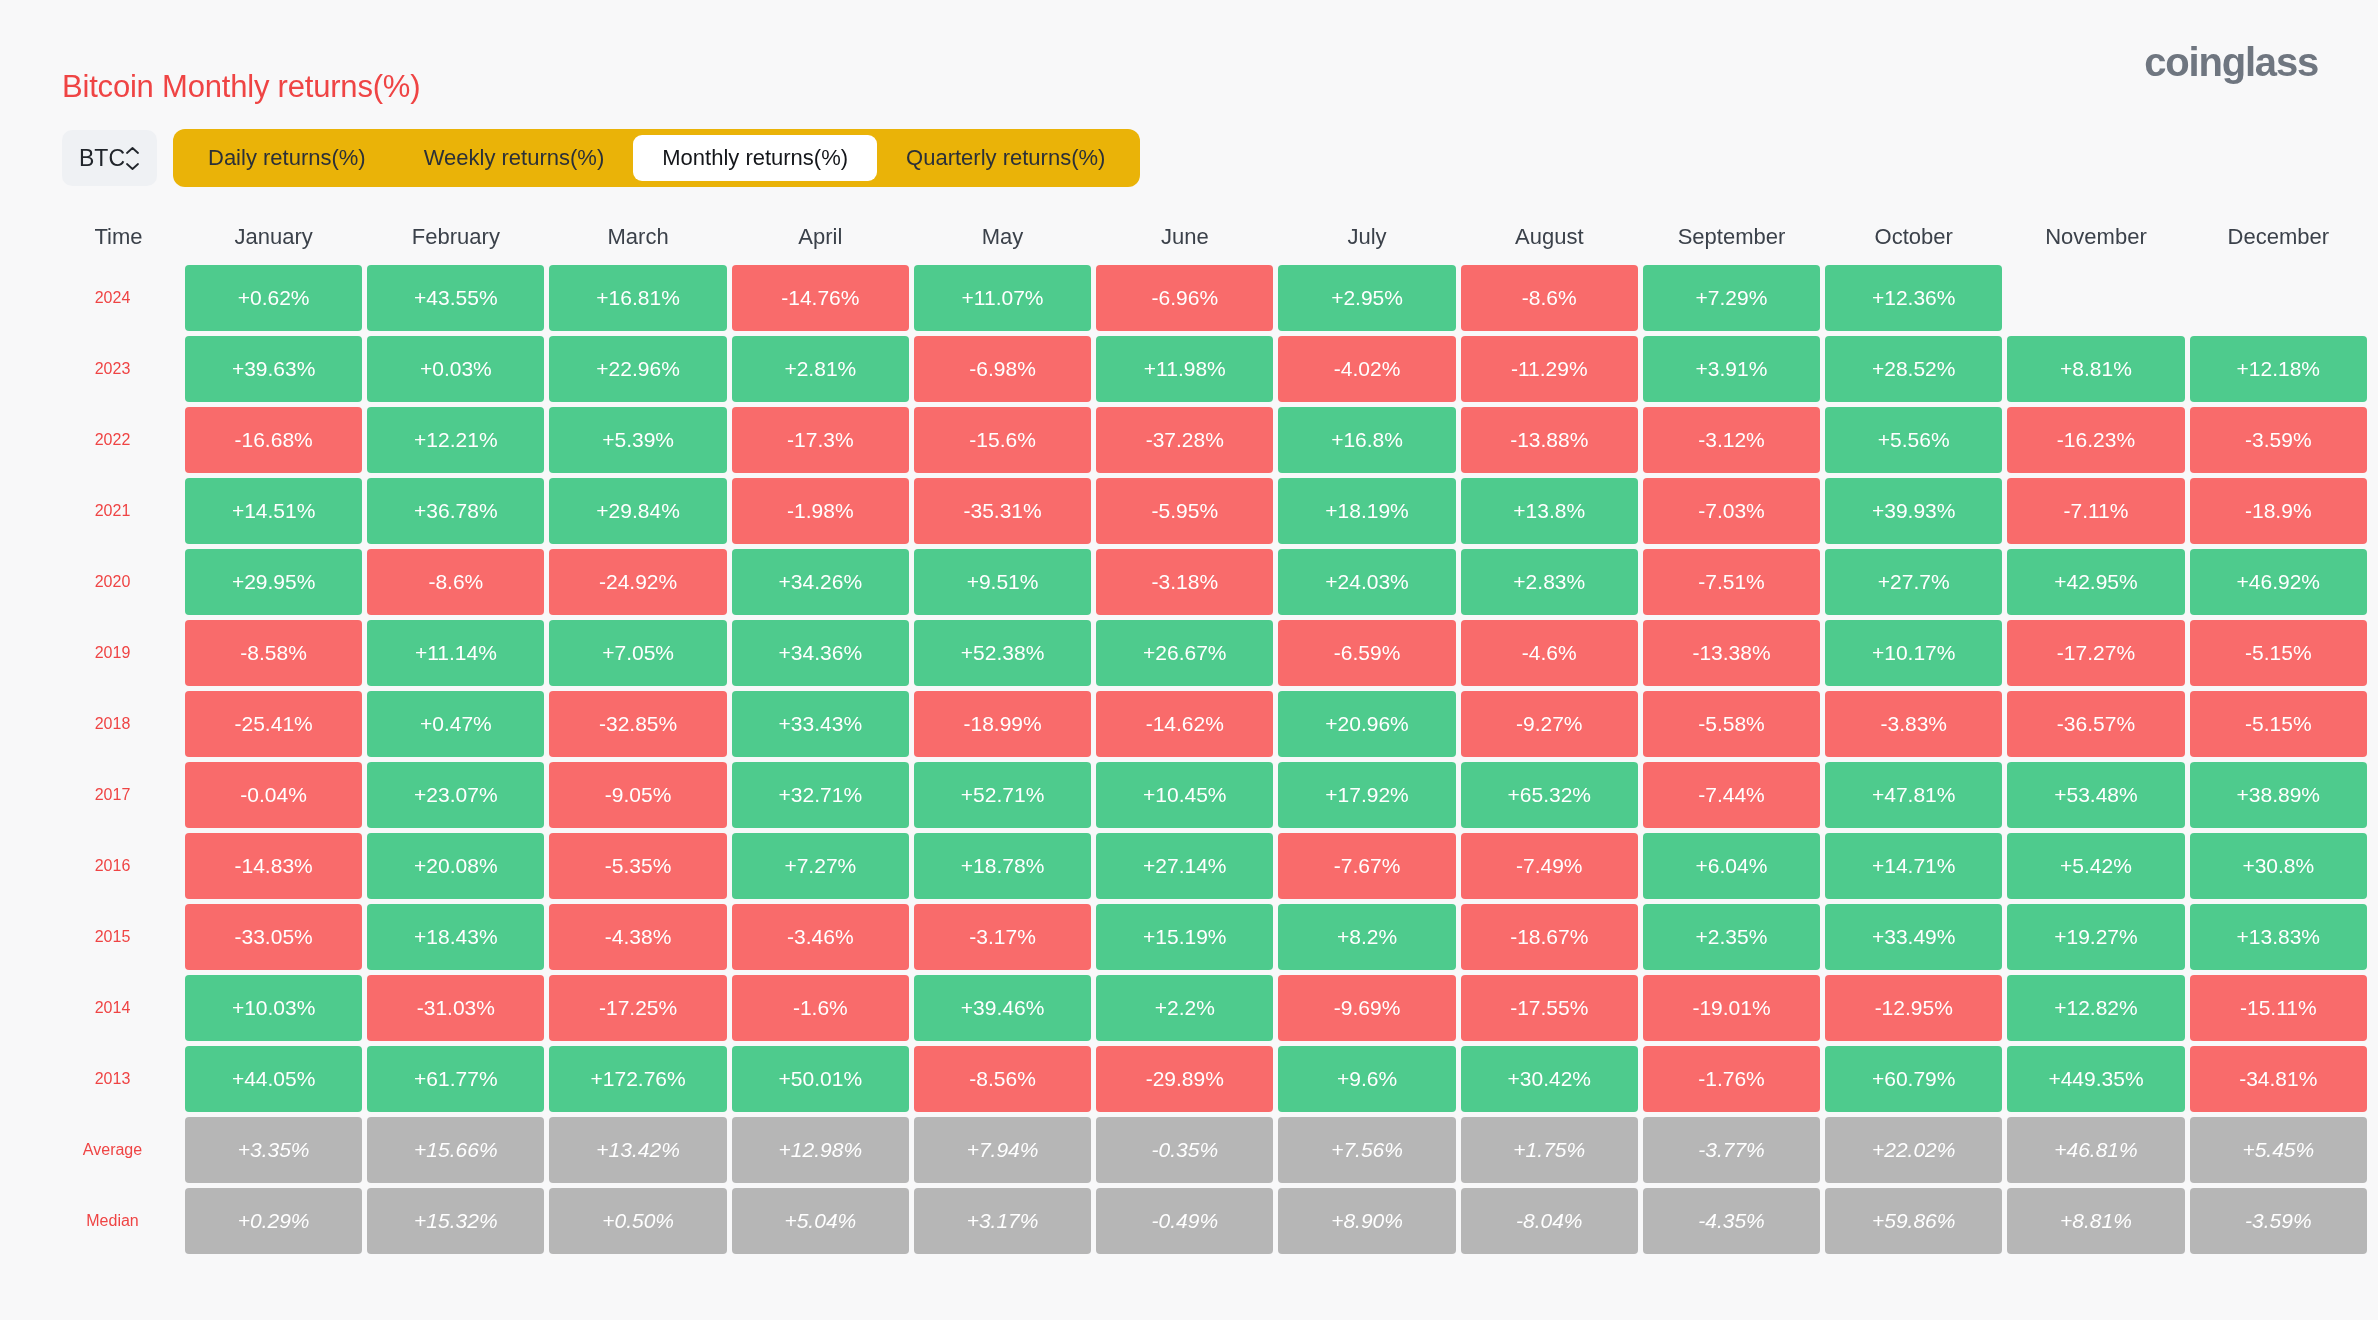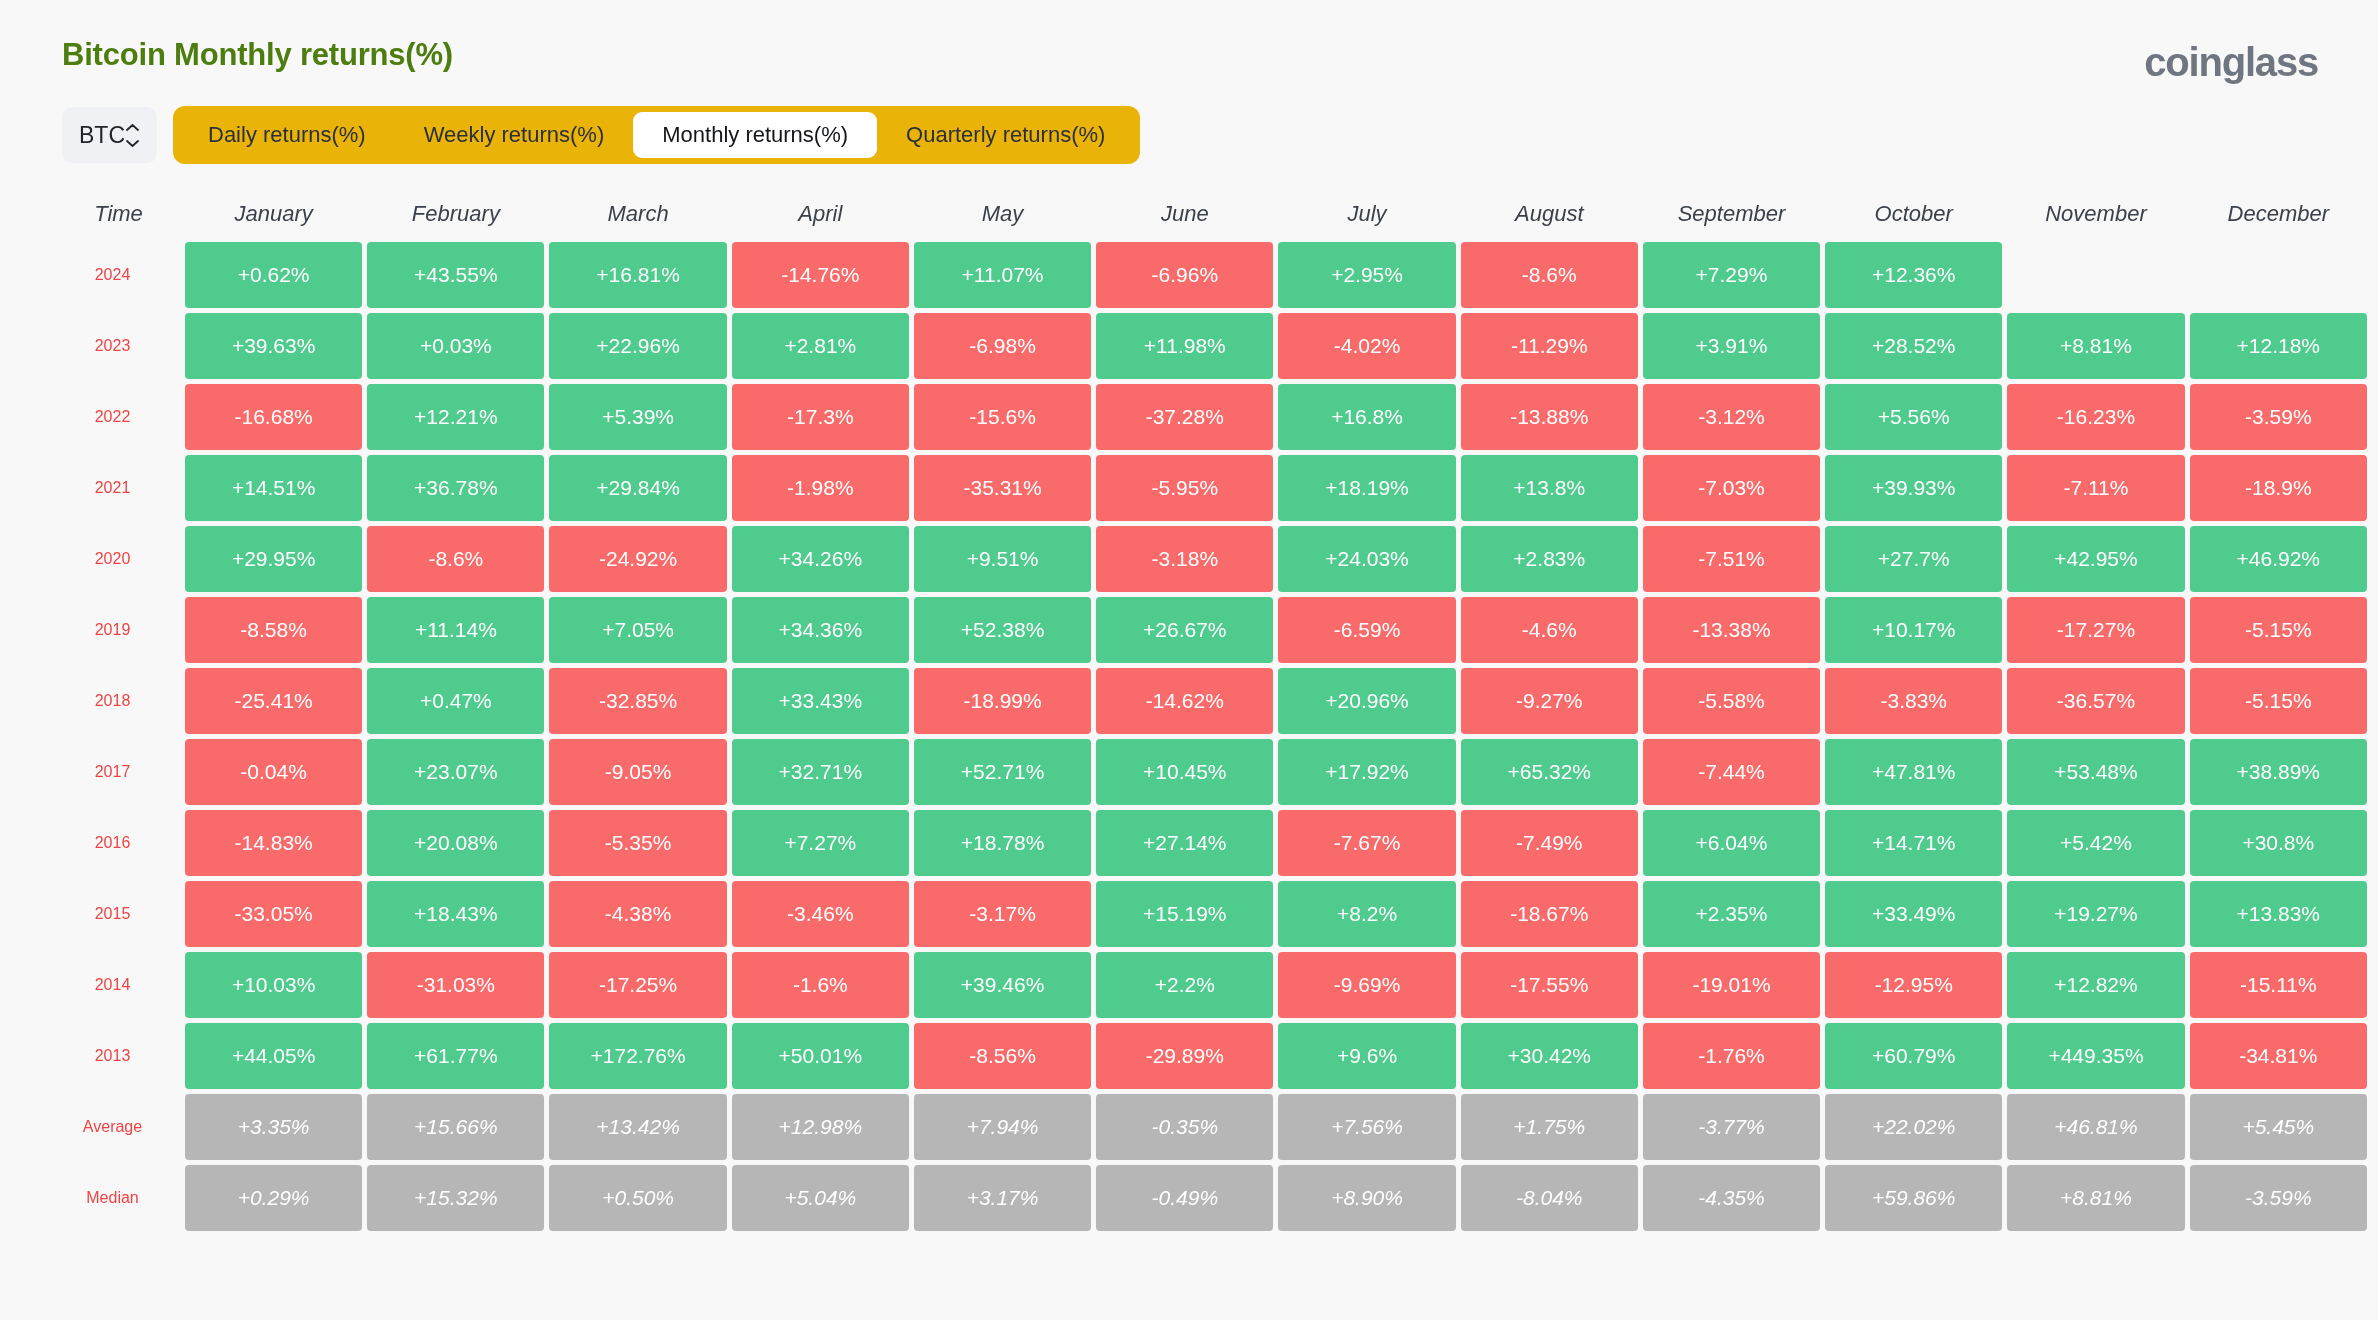--- a/index.html
+++ b/index.html
@@ -20,24 +20,25 @@
 
   
   .header {
     display: flex;
     align-items: flex-start;
     justify-content: space-between;
     padding: 36px 60px 0 62px;
   }
   .page-title {
     font-size: 31px;
-    font-weight: bold;
-    color: #4d7c0f;
+    font-weight: normal;
+    color: #ef4444;
     letter-spacing: -0.2px;
     line-height: 1.2;
+    margin-top: 32px;
   }
   .brand-logo {
     font-size: 40px;
     font-weight: bold;
     color: #6f7680;
     letter-spacing: -1.2px;
     line-height: 1;
     padding-top: 6px;
   }
 
@@ -113,21 +114,20 @@
   table.returns col.mon-col  { width: 170px; }
 
   table.returns th {
     font-size: 22px;
     font-weight: normal;
     color: #3b414a;
     text-align: center;
     height: 46px;
     vertical-align: middle;
     padding: 0;
-    font-style: italic;
   }
   table.returns td.rowlabel {
     font-size: 16px;
     color: #ef4444;
     text-align: center;
     padding: 0 12px 0 0;
     vertical-align: middle;
     white-space: nowrap;
   }
   table.returns td.cell {

